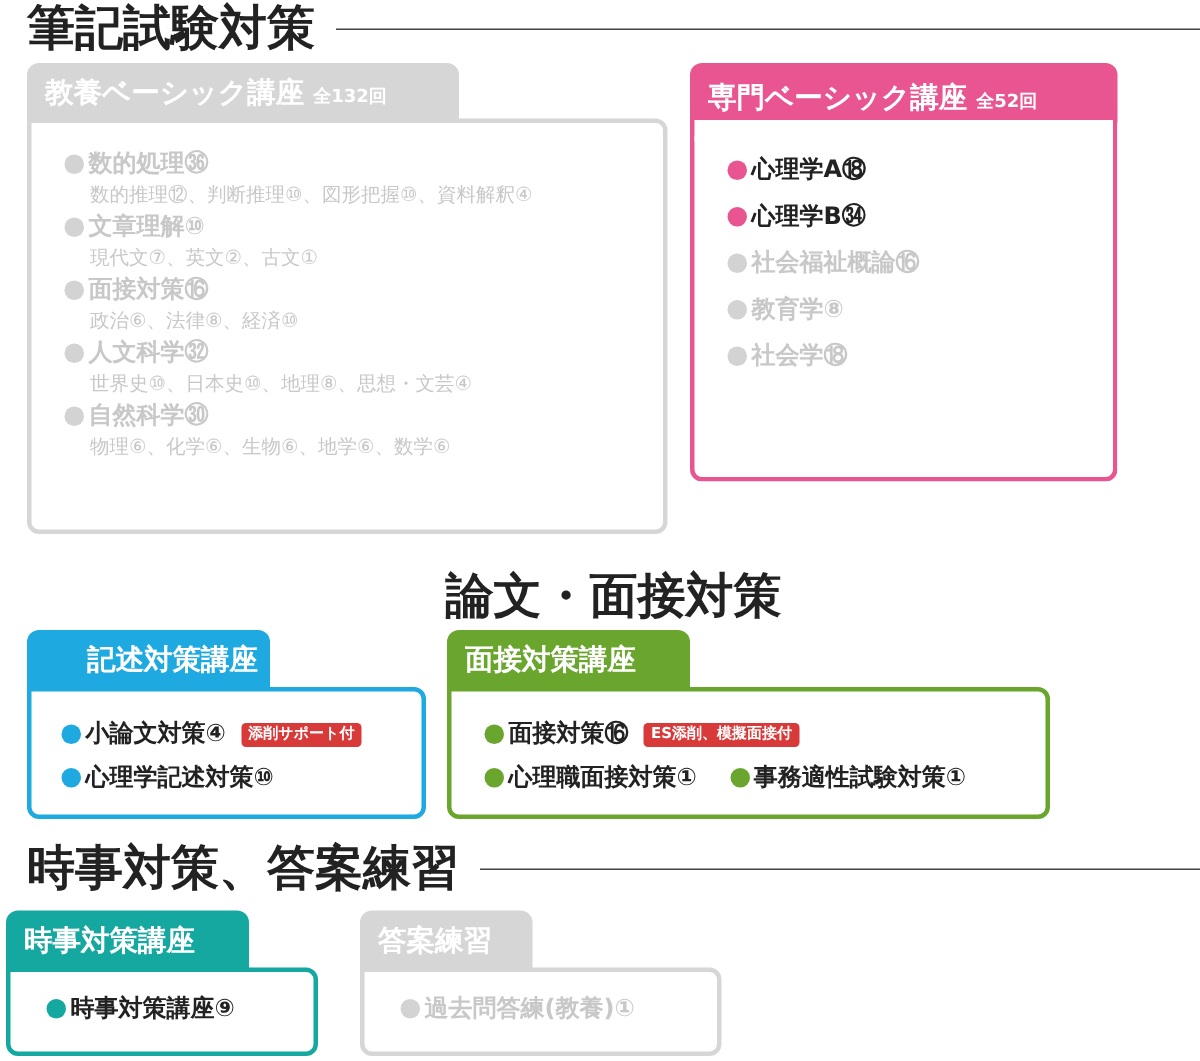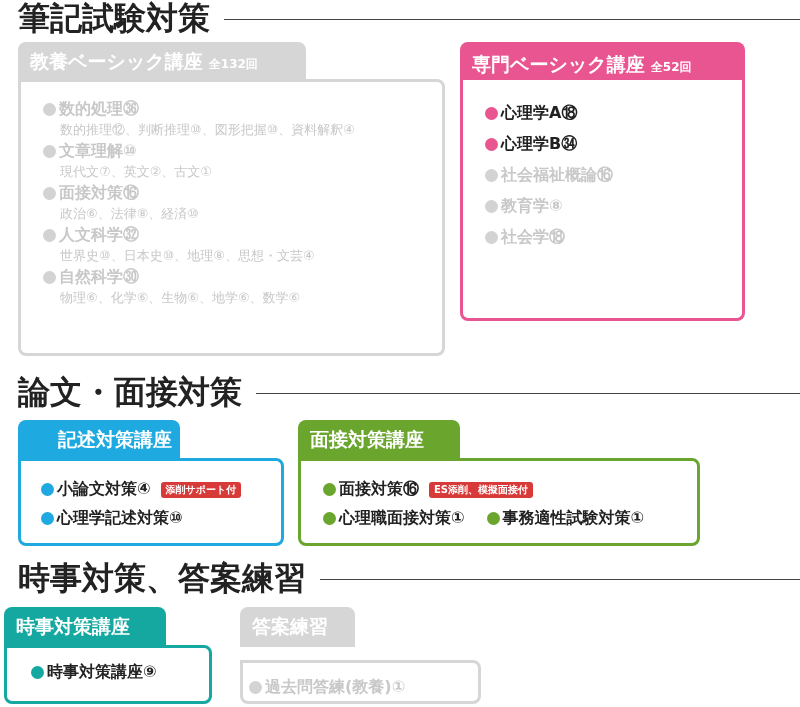--- a/index.html
+++ b/index.html
@@ -128,21 +128,21 @@
       </div>
     <div class="item off" style="height:31px;">
         <span class="dot"></span>
         <span>社会学⑱</span>
       </div>
   </div>
 </div>
 
 <div style="position:absolute; left:463px; top:84px; width:279px; height:10px; background:#fff; border-radius:8px 8px 0 0;"></div>
 
-<div class="section-title" style="top:376px;">
+<div class="section-title" style="top:376px;flex-direction:column;">
   <span class="txt">論文・面接対策</span>
   <span class="rule"></span>
 </div>
 
 <div class="panel blue" style="left:18px; top:420px; width:266px; height:126px;">
   <div class="tab" style="width:162px;padding-left:40px;">
     <span class="tab-title">記述対策講座</span>
   </div>
   <div class="box" style="top:38px; padding:14px 0 16px 20px;">
     <div class="item on" style="height:29px;">
@@ -194,19 +194,19 @@
         <span class="dot"></span>
         <span>時事対策講座⑨</span>
       </div>
   </div>
 </div>
 
 <div class="panel g" style="left:240px; top:607px; width:241px; height:97px;">
   <div class="tab" style="width:115px;">
     <span class="tab-title">答案練習</span>
   </div>
-  <div class="box" style="top:53px; padding:12px 0 0 6px;">
+  <div class="box" style="top:38px; padding:12px 0 0 24px;">
     <div class="item" style="height:24px;">
         <span class="dot"></span>
         <span>過去問答練(教養)①</span>
       </div>
   </div>
 </div>
 
 </body></html>

